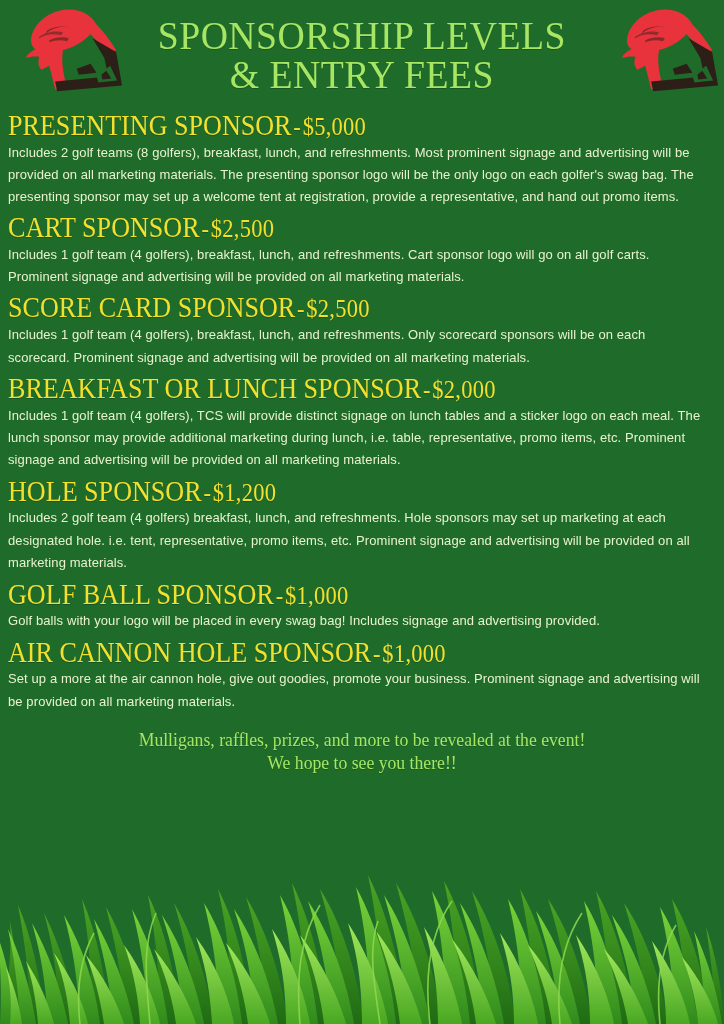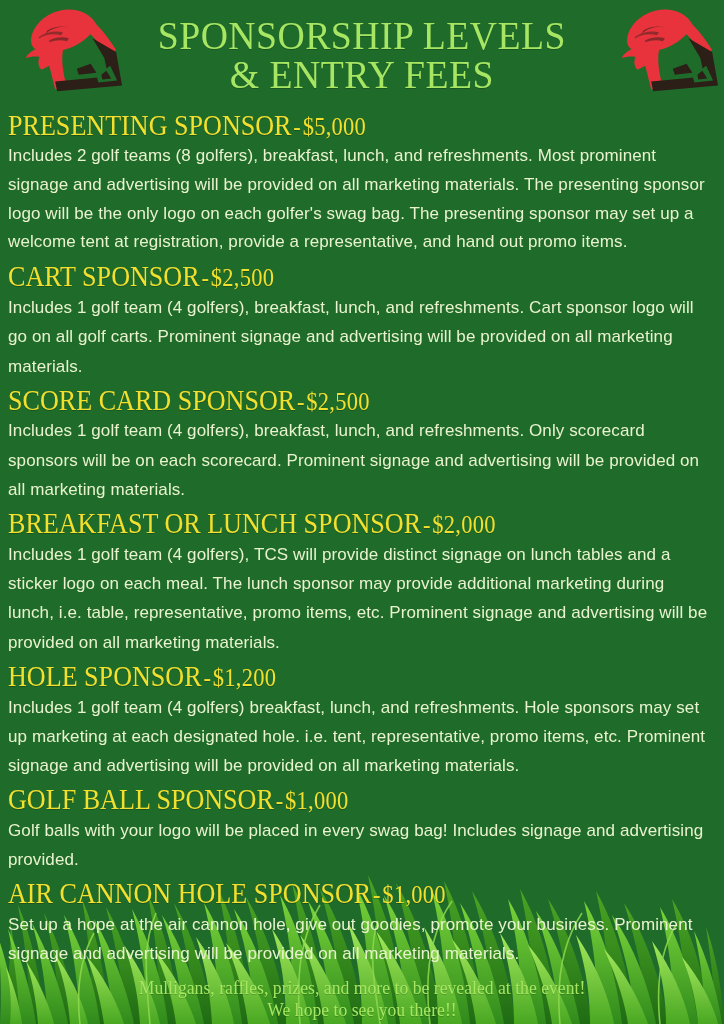--- a/index.html
+++ b/index.html
@@ -79,36 +79,36 @@
     font-size: 25px;
     padding: 0 2px;
   }
   .sec-head .price {
     font-size: 25px;
     letter-spacing: 0.3px;
   }
 
   .sec-body {
     color: #e9f3cf;
-    font-size: 17px;
+    font-size: 13px;
     line-height: 1.72;
     letter-spacing: 0.1px;
     margin: 0;
     max-width: 700px;
   }
 
   
   .section.s0 .sec-body { line-height: 1.7; }
 
   
   .closing {
     position: relative;
     z-index: 3;
     text-align: center;
-    margin-top: 8px;
+    margin-top: 16px;
     line-height: 1.2;
   }
   .closing-line {
     font-family: "Liberation Serif", serif;
     color: #a6e662;
     font-size: 19px;
     transform: scaleX(0.93);
     transform-origin: center;
     white-space: nowrap;
     text-shadow: 0 1px 0 rgba(0,0,0,0.18);
@@ -205,35 +205,35 @@
       <div class="sec-head">
         <span>BREAKFAST OR LUNCH SPONSOR</span><span class="dash">-</span><span class="price">$2,000</span>
       </div>
       <p class="sec-body">Includes 1 golf team (4 golfers), TCS will provide distinct signage on lunch tables and a sticker logo on each meal.  The lunch sponsor may provide additional marketing during lunch, i.e. table, representative, promo items, etc.  Prominent signage and advertising will be provided on all marketing materials.</p>
     </div>
 
     <div class="section s4">
       <div class="sec-head">
         <span>HOLE SPONSOR</span><span class="dash">-</span><span class="price">$1,200</span>
       </div>
-      <p class="sec-body">Includes 1 golf team (4 golfers) breakfast, lunch, and refreshments.  Hole sponsors may set up marketing at each designated hole.  i.e. tent, representative, promo items, etc.  Prominent signage and advertising will be provided on all marketing materials.</p>
+      <p class="sec-body">Includes 2 golf team (4 golfers) breakfast, lunch, and refreshments.  Hole sponsors may set up marketing at each designated hole.  i.e. tent, representative, promo items, etc.  Prominent signage and advertising will be provided on all marketing materials.</p>
     </div>
 
     <div class="section s5">
       <div class="sec-head">
         <span>GOLF BALL SPONSOR</span><span class="dash">-</span><span class="price">$1,000</span>
       </div>
       <p class="sec-body">Golf balls with your logo will be placed in every swag bag!  Includes signage and advertising provided.</p>
     </div>
 
     <div class="section s6">
       <div class="sec-head">
         <span>AIR CANNON HOLE SPONSOR</span><span class="dash">-</span><span class="price">$1,000</span>
       </div>
-      <p class="sec-body">Set up a hope at the air cannon hole, give out goodies, promote your business.   Prominent signage and advertising will be provided on all marketing materials.</p>
+      <p class="sec-body">Set up a more at the air cannon hole, give out goodies, promote your business.   Prominent signage and advertising will be provided on all marketing materials.</p>
     </div>
 
 
   </div>
 
   <div class="closing">
     <div class="closing-line">Mulligans, raffles, prizes, and more to be revealed at the event!</div>
     <div class="closing-line">We hope to see you there!!</div>
   </div>
 

